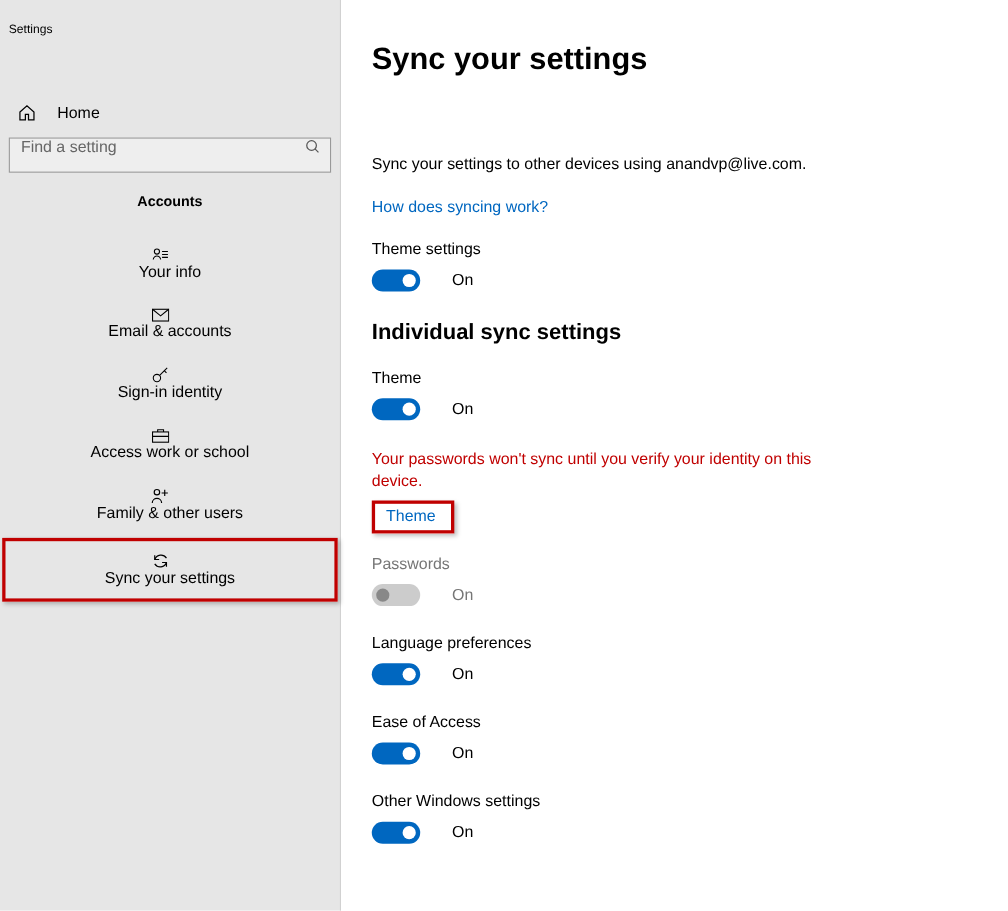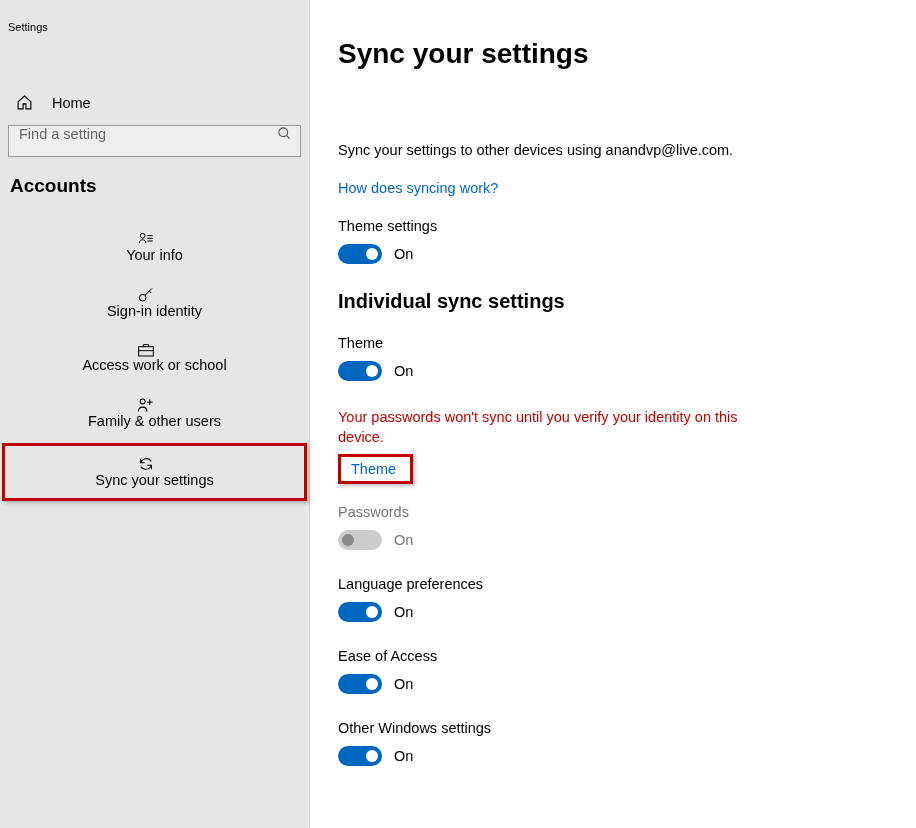--- a/index.html
+++ b/index.html
@@ -45,21 +45,22 @@
       display:flex; 
       padding: 0 8px 0 10px;
       font-size: 14.5px;
       color: #666;
       justify-content: space-between;
     }
     .search-ph { color:#666; }
     .section-title {
       font-weight: 600;
       padding: 0 10px 22px 10px;
-      font-size: 19px;
+      font-size: 13px;
+      text-align: center;
     }
     .nav-item {
       display: flex;
       align-items: center;
       padding: 12px 10px;
       font-size: 14.5px;
       cursor: pointer;
       min-height: 48px;
       flex-direction: column;
     }
@@ -93,21 +94,21 @@
       font-size:14.5px;
       cursor:pointer;
       display:inline-block;
       border:3px solid #c00000;
       box-shadow:2px 2px 4px rgba(0,0,0,0.25);
       padding:4px 14px 4px 10px;
       margin-bottom:20px;
     }
     .toggle-group { margin-bottom: 26px; }
     .toggle-label { font-size: 14.5px; margin-bottom: 10px; }
-    .toggle-row { display:flex; align-items:center; gap:12px; }
+    .toggle-row { display:flex; align-items:center; gap:29px; }
     .toggle {
       width:44px; height:20px; border-radius:10px;
       position:relative; cursor:pointer;
     }
     .toggle.on { background:#0067c0; }
     .toggle.off { background:#cccccc; }
     .toggle .knob {
       width:12px; height:12px; border-radius:50%; background:#fff;
       position:absolute; top:4px;
     }
@@ -166,20 +167,29 @@
             <circle cx="7" cy="7" r="3.5"></circle>
             <path d="M2 18c0-3 3-5 5-5s5 2 5 5"></path>
             <line x1="14" y1="7" x2="22" y2="7"></line>
             <line x1="14" y1="11" x2="22" y2="11"></line>
             <line x1="14" y1="15" x2="22" y2="15"></line>
           </svg>
       </span>
       <span>Your info</span>
     </div>
 
+    <div class="nav-item">
+      <span class="icon">
+        <svg width="16" height="13" viewBox="0 0 24 18" fill="none" stroke="#000" stroke-width="1.5">
+            <rect x="1" y="1" width="22" height="16"></rect>
+            <polyline points="1,1 12,10 23,1"></polyline>
+          </svg>
+      </span>
+      <span>Email &amp; accounts</span>
+    </div>
 
     <div class="nav-item">
       <span class="icon">
         <svg width="16" height="16" viewBox="0 0 24 24" fill="none" stroke="#000" stroke-width="1.5">
             <circle cx="7" cy="16" r="5"></circle>
             <line x1="11" y1="12" x2="21" y2="2"></line>
             <line x1="17" y1="6" x2="20" y2="9"></line>
           </svg>
       </span>
       <span>Sign-in identity</span>

